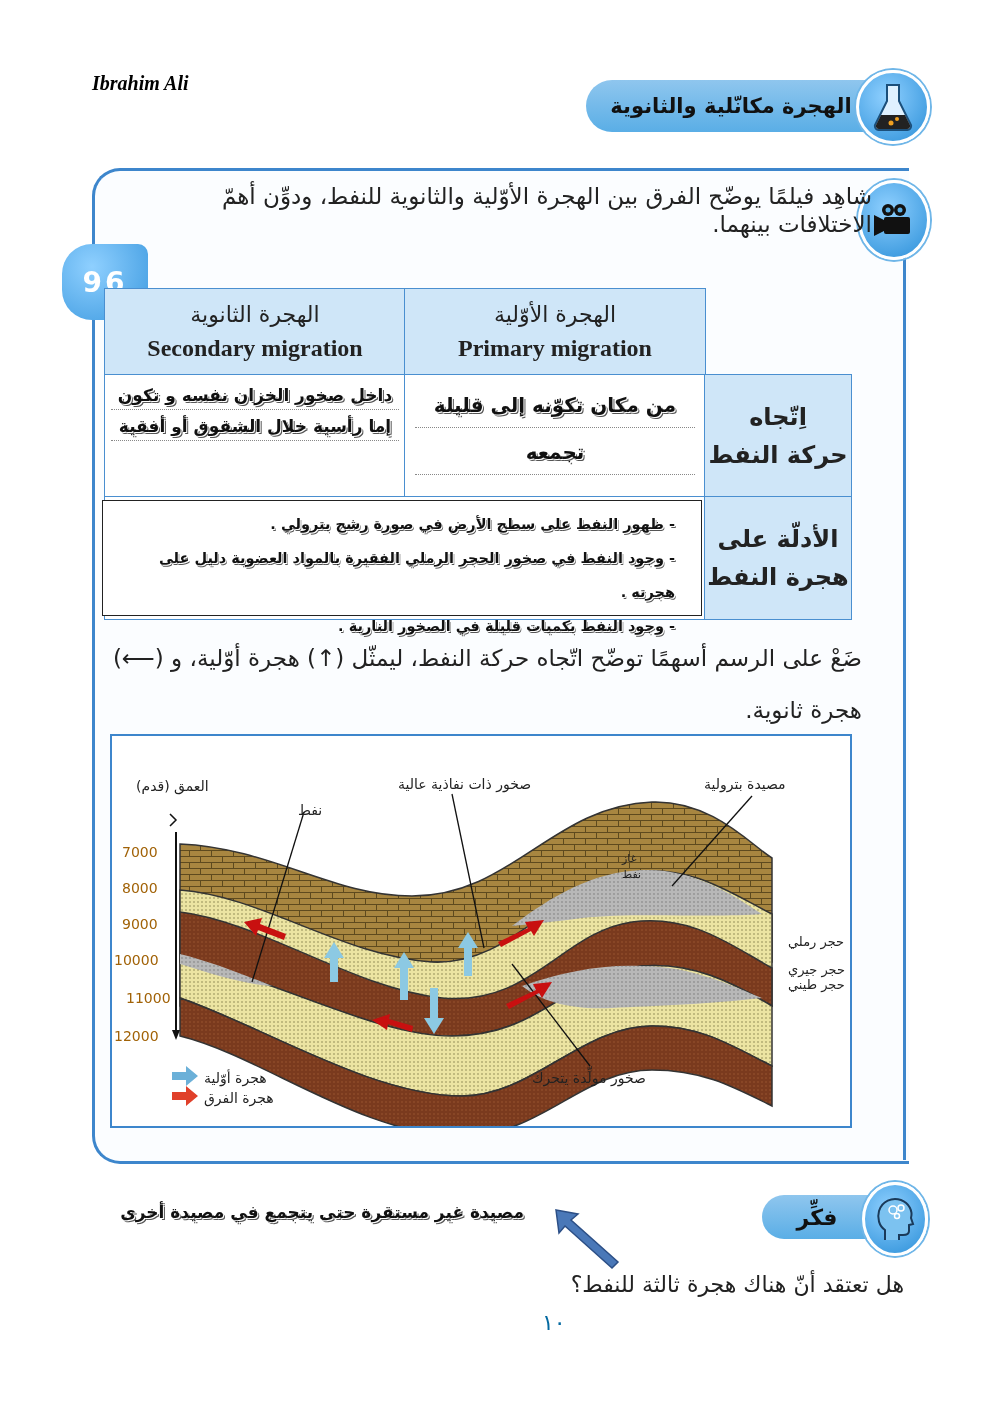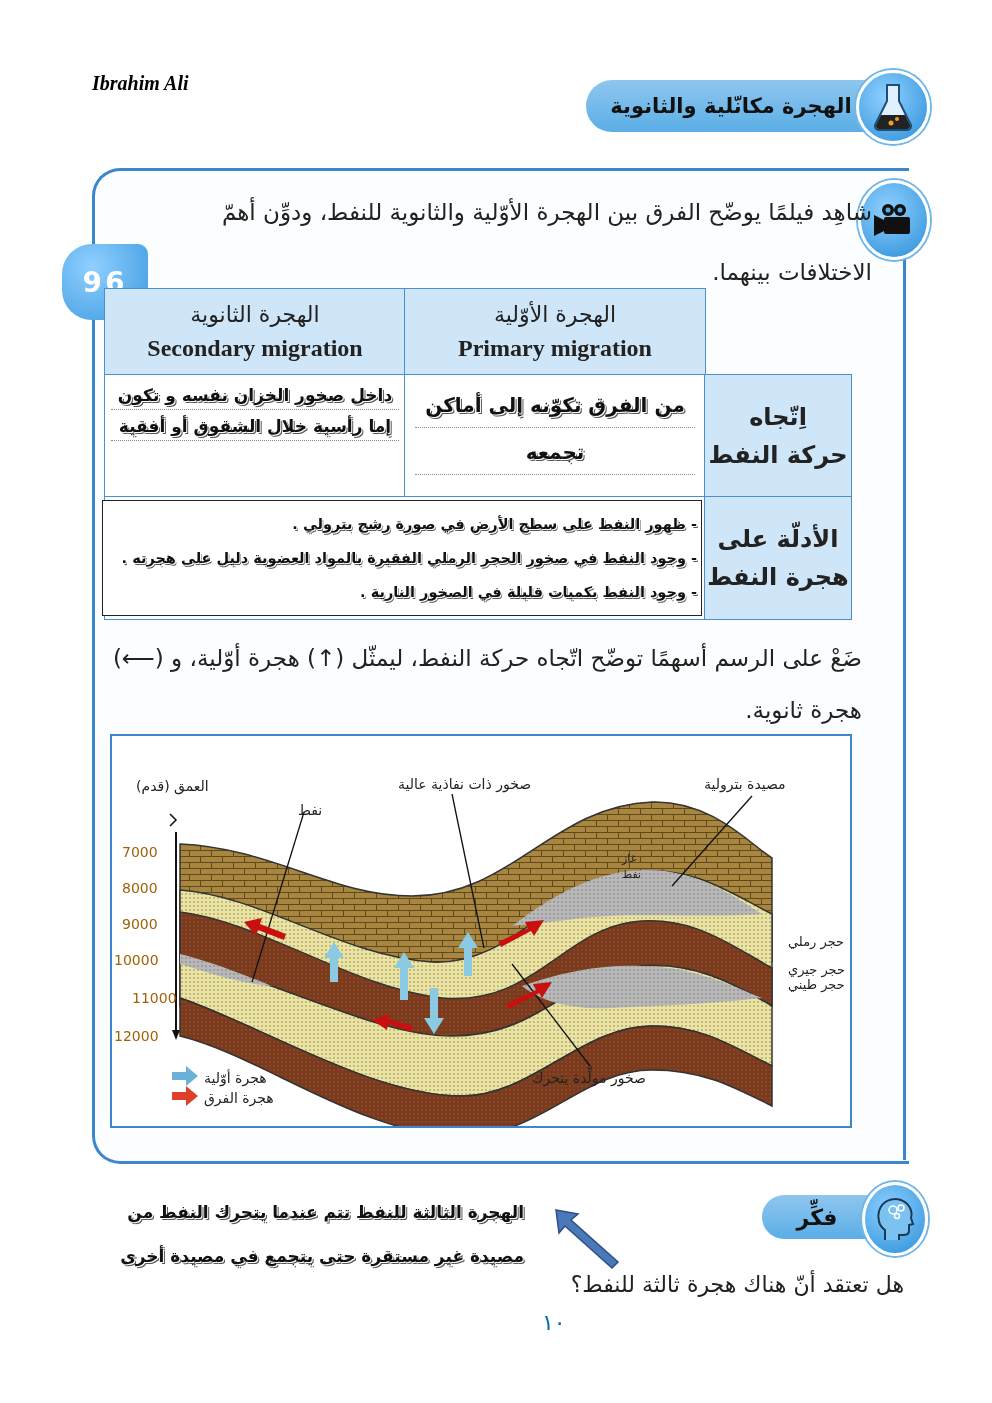--- a/index.html
+++ b/index.html
@@ -34,21 +34,21 @@
   
   .panel {
     left: 92px; top: 168px; width: 814px; height: 990px;
     border: 3px solid #3d86cc; border-radius: 28px 0 0 28px;
     border-right: none; background: #fbfdff;
   }
   .panel-right-line { left: 903px; top: 250px; width: 3px; height: 910px; background: #3d86cc; }
 
   .instruction {
     right: 120px; top: 182px; width: 740px; direction: rtl; text-align: right;
-    font-size: 23px; line-height: 60px; color: #222;
+    font-size: 23px; line-height: 28px; color: #222;
   }
   .page-badge {
     left: 62px; top: 244px; width: 86px; height: 76px;
     background: radial-gradient(circle at 35% 30%, #8fd0ff, #3c99df);
     border-radius: 30px 10px 30px 30px;
     display: flex; align-items: center; justify-content: center;
     color: #fff; font-size: 28px; font-weight: bold; letter-spacing: 3px;
   }
   .cell { position: absolute; border: 1.5px solid #4a8fd0; box-sizing: border-box; }
   .hdr { background: #cfe6f8; display: flex; flex-direction: column; align-items: center; justify-content: center; gap: 8px; }
@@ -58,21 +58,21 @@
   .rowhead span { direction: rtl; font-size: 24px; font-weight: bold; color: #222; }
   .answer { background: #fff; direction: rtl; text-align: center; }
   .answer .line {
     font-weight: bold; font-size: 17px; color: #111; border-bottom: 1.5px dotted #888;
     padding: 6px 4px 4px; text-shadow: 1px 1px 0 #fff, 2px 2px 0 #555;
   }
   .answer.big .line { font-size: 20px; padding: 12px 4px 10px; }
   .evidence-box {
     left: 102px; top: 500px; width: 600px; height: 116px;
     border: 1.5px solid #222; background: #fff; box-sizing: border-box;
-    direction: rtl; padding: 6px 4px;
+    direction: rtl; padding: 6px 26px;
   }
   .evidence-box div {
     font-weight: bold; font-size: 14.5px; line-height: 34px; color: #111;
     text-shadow: 1px 1px 0 #fff, 1.5px 1.5px 0 #555;
   }
 
   .task {
     right: 130px; top: 632px; width: 760px; direction: rtl; text-align: right;
     font-size: 23px; line-height: 52px; color: #222;
   }
@@ -145,21 +145,21 @@
 <div class="cell hdr" style="left:404px; top:288px; width:302px; height:88px;">
   <span class="ar">الهجرة الأوّلية</span>
   <span class="en">Primary migration</span>
 </div>
 
 <div class="cell answer" style="left:104px; top:374px; width:302px; height:124px; padding:4px 6px;">
   <div class="line">داخل صخور الخزان نفسه و تكون</div>
   <div class="line">إما رأسية خلال الشقوق أو أفقية</div>
 </div>
 <div class="cell answer big" style="left:404px; top:374px; width:302px; height:124px; padding:6px 10px;">
-  <div class="line">من الفرق تكوّنه إلى أماكن</div>
+  <div class="line">من مكان تكوّنه إلى قليلة</div>
   <div class="line">تجمعه</div>
 </div>
 <div class="cell rowhead" style="left:704px; top:374px; width:148px; height:124px;">
   <span>اِتّجاه</span>
   <span>حركة النفط</span>
 </div>
 
 <div class="cell" style="left:104px; top:496px; width:602px; height:124px; background:#fff;"></div>
 <div class="abs evidence-box">
   <div>- ظهور النفط على سطح الأرض في صورة رشح بترولي .</div>
@@ -242,33 +242,32 @@
   <div class="dlabel" style="left:286px; top:40px;">صخور ذات نفاذية عالية</div>
   <div class="dlabel" style="left:592px; top:40px;">مصيدة بترولية</div>
   <div class="dlabel" style="left:420px; top:334px;">صخور مولِّدة يتحرك</div>
   <div class="dlabel" style="left:510px; top:116px; font-size:11px;">غاز</div>
   <div class="dlabel" style="left:510px; top:132px; font-size:11px;">نفط</div>
 
   <div class="depth-tick" style="left:10px; top:108px;">7000</div>
   <div class="depth-tick" style="left:10px; top:144px;">8000</div>
   <div class="depth-tick" style="left:10px; top:180px;">9000</div>
   <div class="depth-tick" style="left:2px; top:216px;">10000</div>
-  <div class="depth-tick" style="left:20px; top:254px;">11000</div>
+  <div class="depth-tick" style="left:14px; top:254px;">11000</div>
   <div class="depth-tick" style="left:2px; top:292px;">12000</div>
 
   <div class="dlabel" style="left:676px; top:198px; font-size:13px;">حجر رملي</div>
   <div class="dlabel" style="left:676px; top:226px; font-size:13px;">حجر جيري</div>
   <div class="dlabel" style="left:676px; top:241px; font-size:13px;">حجر طيني</div>
 
   <div class="dlabel" style="left:92px; top:334px;">هجرة أوّلية</div>
   <div class="dlabel" style="left:92px; top:354px;">هجرة الفرق</div>
 </div>
 
 <div class="abs bottom-answer">
-  <div>الهجرة الثالثة للنفط تتم عندما يتحرك النفط من</div>
   <div>مصيدة غير مستقرة حتى يتجمع في مصيدة أخرى</div>
 </div>
 
 <svg class="abs" style="left:550px; top:1206px;" width="72" height="64" viewBox="0 0 72 64">
   <path d="M6 4 L28 8 L21 14 L68 56 L62 62 L15 20 L9 27 Z" fill="#4a78b8" stroke="#2c4f86" stroke-width="1.5"></path>
 </svg>
 
 <div class="abs think-banner">
   <span>فكِّر</span>
 </div>

